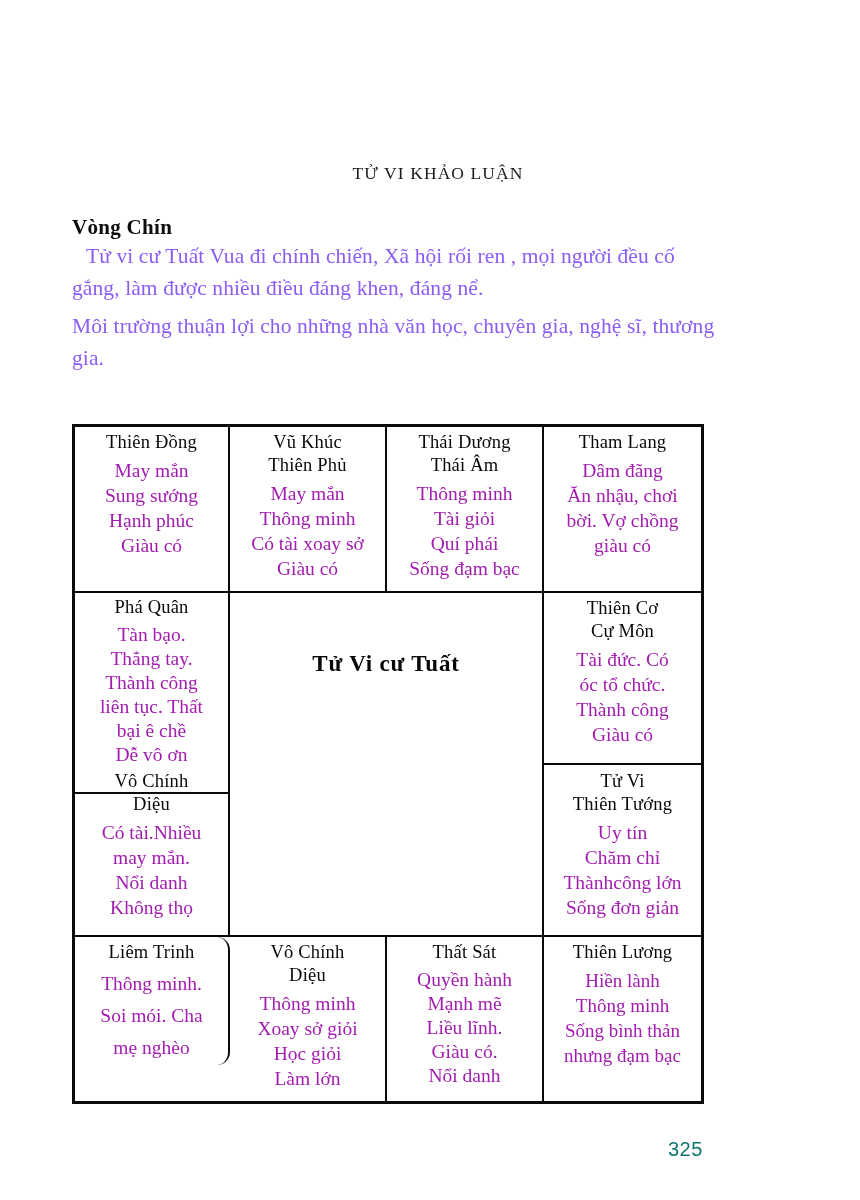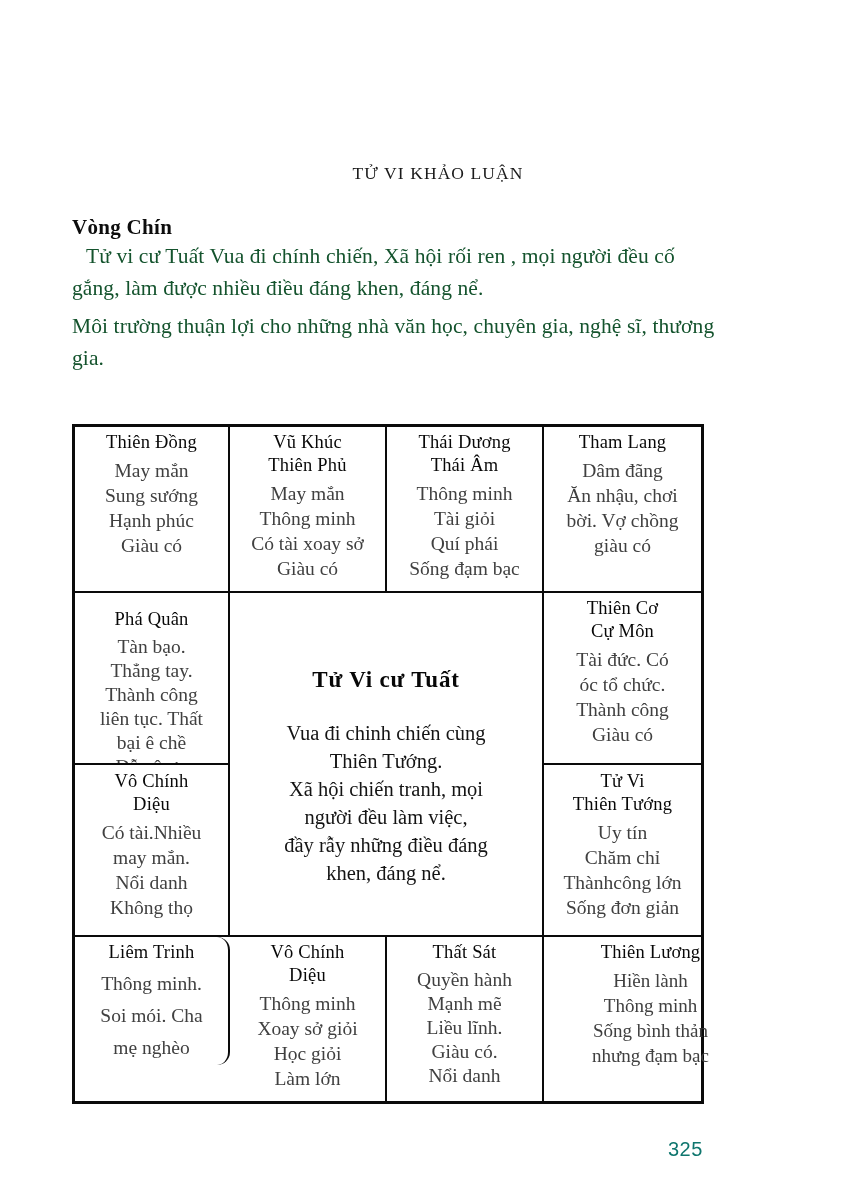--- a/index.html
+++ b/index.html
@@ -47,21 +47,21 @@
     color: #0d0d0d;
     margin-top: 12px;
   }
 
   .para {
     position: absolute;
     left: 72px;
     width: 650px;
     font-size: 21.5px;
     line-height: 32px;
-    color: #14532d;
+    color: #8b5cf6;
     letter-spacing: 0.1px;
   }
   .para-1 { top: 240px; text-indent: 14px; }
   .para-2 { top: 310px; }
 
   
   .chart {
     position: absolute;
     left: 72px;
     top: 424px;
@@ -83,34 +83,34 @@
     font-weight: normal;
     line-height: 23px;
     letter-spacing: 0.2px;
     color: #080808;
     white-space: pre-line;
     margin-bottom: 4px;
   }
   .cell .body {
     font-size: 19.5px;
     line-height: 25px;
-    color: #404040;
+    color: #a21caf;
     white-space: pre-line;
   }
 
   
   .b-r { border-right: 2.5px solid #0a0a0a; }
   .b-b { border-bottom: 2.5px solid #0a0a0a; }
 
   
   .center-cell {
     position: absolute;
     box-sizing: border-box;
     text-align: center;
-    padding: 16px;
+    padding: 0;
   }
   .center-cell .ctitle {
     font-size: 23px;
     font-weight: bold;
     letter-spacing: 0.8px;
     color: #070707;
     margin-top: 58px;
   }
   .center-cell .cbody {
     font-size: 20.5px;
@@ -173,21 +173,21 @@
     </div>
 
     <div class="cell b-b" style="left:469px;top:0;width:157px;height:166px;">
       <div class="title">Tham Lang</div>
       <div class="body">Dâm đãng
 Ăn nhậu, chơi
 bời. Vợ chồng
 giàu có</div>
     </div>
 
-    <div class="cell b-r b-b" style="left:0;top:166px;width:155px;height:172px;padding-top:15px;">
+    <div class="cell b-r b-b" style="left:0;top:166px;width:155px;height:201px;padding-top:3px;">
       <div class="title">Phá Quân</div>
       <div class="body" style="line-height:24px;">Tàn bạo.
 Thẳng tay.
 Thành công
 liên tục. Thất
 bại ê chề
 Dễ vô ơn</div>
     </div>
 
     <div class="cell b-r b-b" style="left:0;top:338px;width:155px;height:172px;padding-top:5px;">
@@ -212,26 +212,20 @@
       <div class="title">Tử Vi
 Thiên Tướng</div>
       <div class="body">Uy tín
 Chăm chỉ
 Thànhcông lớn
 Sống đơn giản</div>
     </div>
 
     <div class="center-cell b-r b-b" style="left:155px;top:166px;width:314px;height:344px;">
       <div class="ctitle">Tử Vi cư Tuất</div>
-      <div class="cbody">Vua đi chinh chiến cùng
-Thiên Tướng.
-Xã hội chiến tranh, mọi
-người đều làm việc,
-đầy rẫy những điều đáng
-khen, đáng nể.</div>
     </div>
 
     <div class="cell b-r" style="left:0;top:510px;width:155px;height:128px;border-radius:13px;">
       <div class="title">Liêm Trinh</div>
       <div class="body" style="line-height:32px;">Thông minh.
 Soi mói. Cha
 mẹ nghèo
 nhưng tư cách
 Thànhcông lớn</div>
     </div>
@@ -247,21 +241,21 @@
 
     <div class="cell b-r" style="left:312px;top:510px;width:157px;height:164px;">
       <div class="title">Thất Sát</div>
       <div class="body" style="line-height:24px;">Quyền hành
 Mạnh mẽ
 Liều lĩnh.
 Giàu có.
 Nổi danh</div>
     </div>
 
-    <div class="cell" style="left:469px;top:510px;width:157px;height:164px;margin-left:28px;">
+    <div class="cell" style="left:469px;top:510px;width:157px;height:164px;">
       <div class="title">Thiên Lương</div>
       <div class="body" style="font-size:19px;">Hiền lành
 Thông minh
 Sống bình thản
 nhưng đạm bạc</div>
     </div>
 
   </div>
 
   <div class="page-number">325</div>

